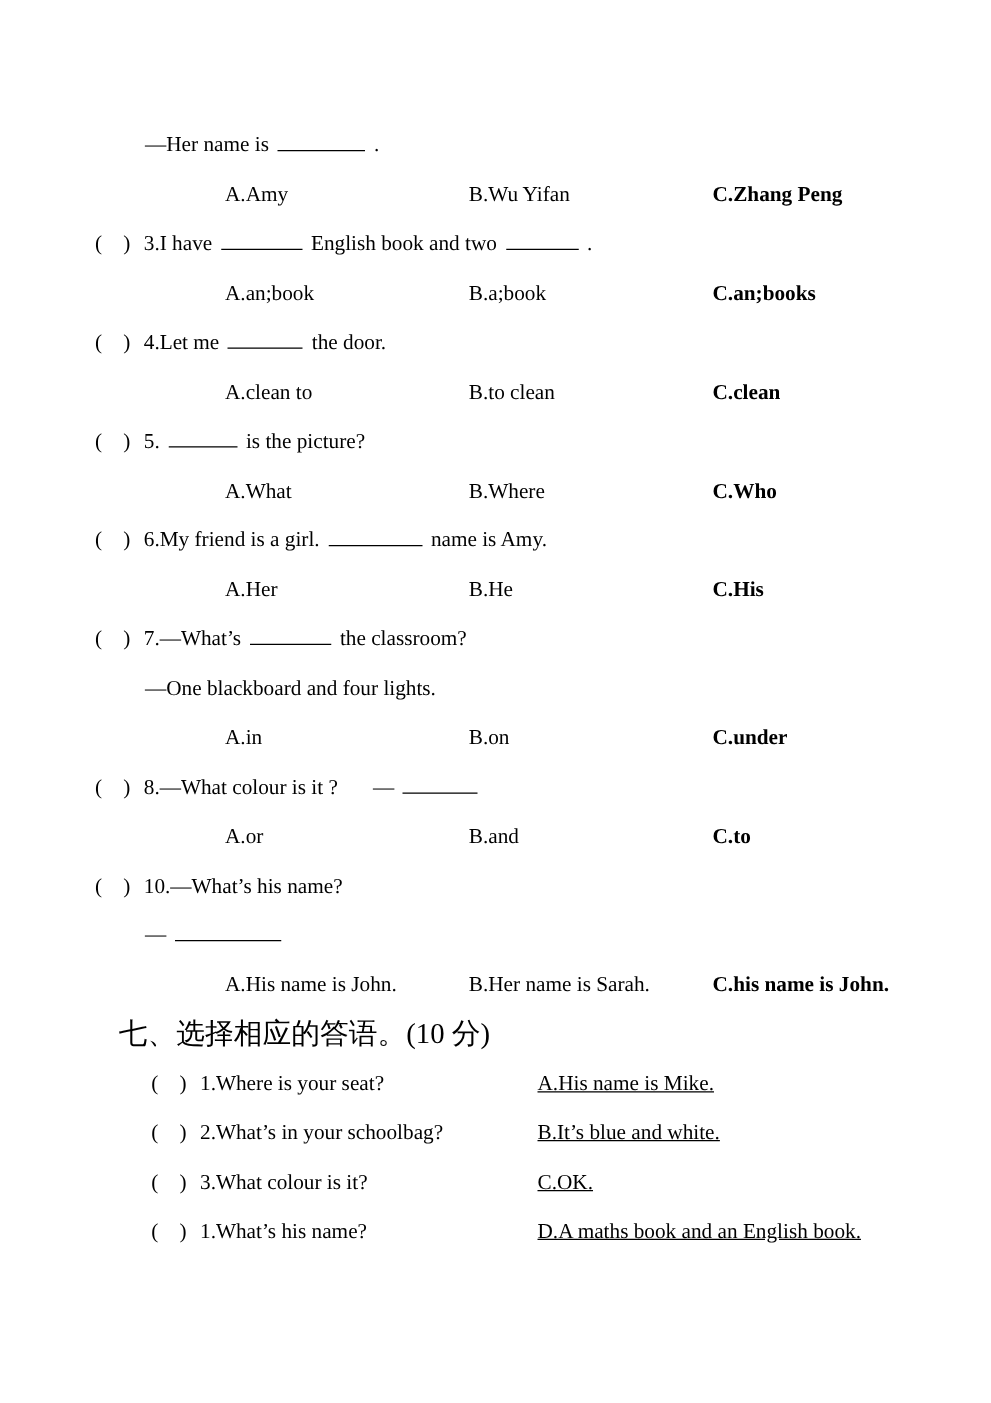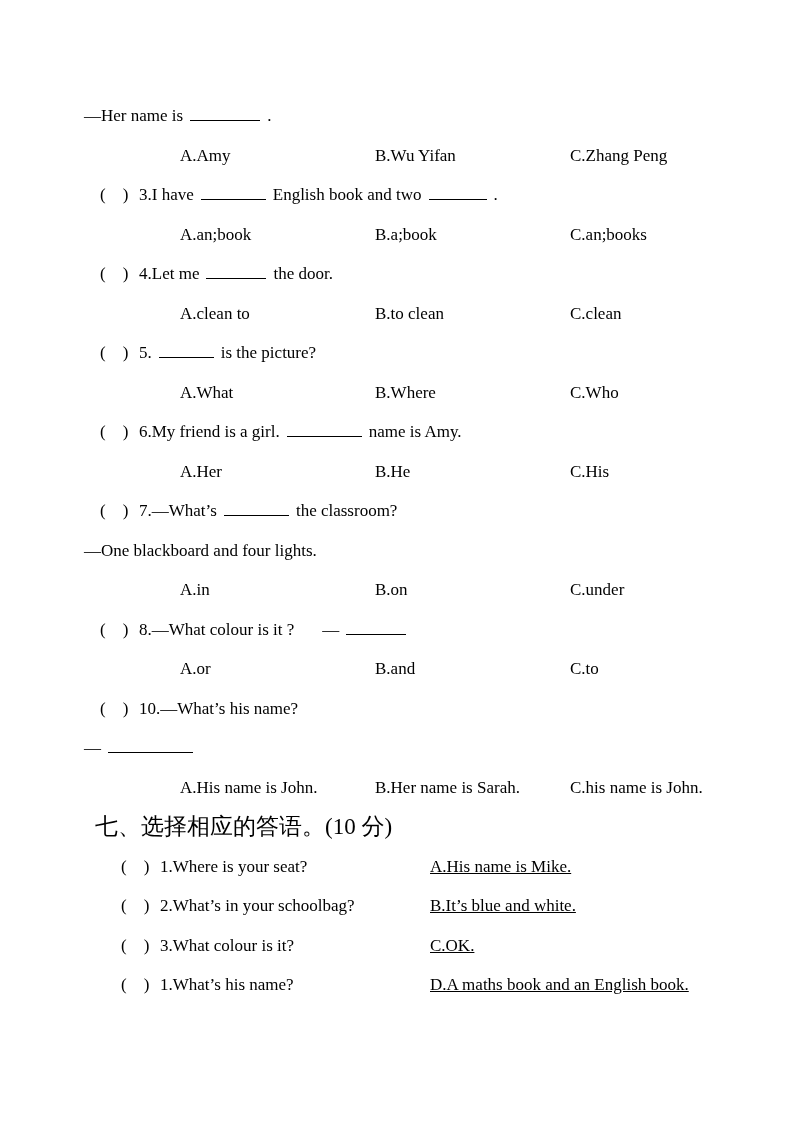--- a/index.html
+++ b/index.html
@@ -17,33 +17,33 @@
     background: #ffffff;
     overflow: hidden;
     box-sizing: border-box;
     padding-top: 96px;
   }
   .row {
     height: 39.5px;
     line-height: 39.5px;
     white-space: nowrap;
   }
-  .q    { padding-left: 100px; }   
-  .cont { padding-left: 84px; }   
+  .q    { padding-left: 76px; }   
+  .cont { padding-left: 116px; }   
   .opts { padding-left: 180px; }   
   .sect { padding-left: 95px; font-size: 23px; }
   .match{ padding-left: 121px; text-decoration: underline; }
 
   .bracket {
     display: inline-block;
     width: 39px;
     white-space: pre;
   }
   .opt-a, .opt-b { display: inline-block; width: 195px; }
-  .opt-c { display: inline-block; }
+  .opt-c { display: inline-block; font-weight: bold; }
   .match-left { display: inline-block; width: 309px; }
 
   .blank {
     display: inline-block;
     border-bottom: 1px solid #000;
     height: 15px;
     margin: 0 7px;
     vertical-align: baseline;
   }
   .w55 { width: 55px; }

